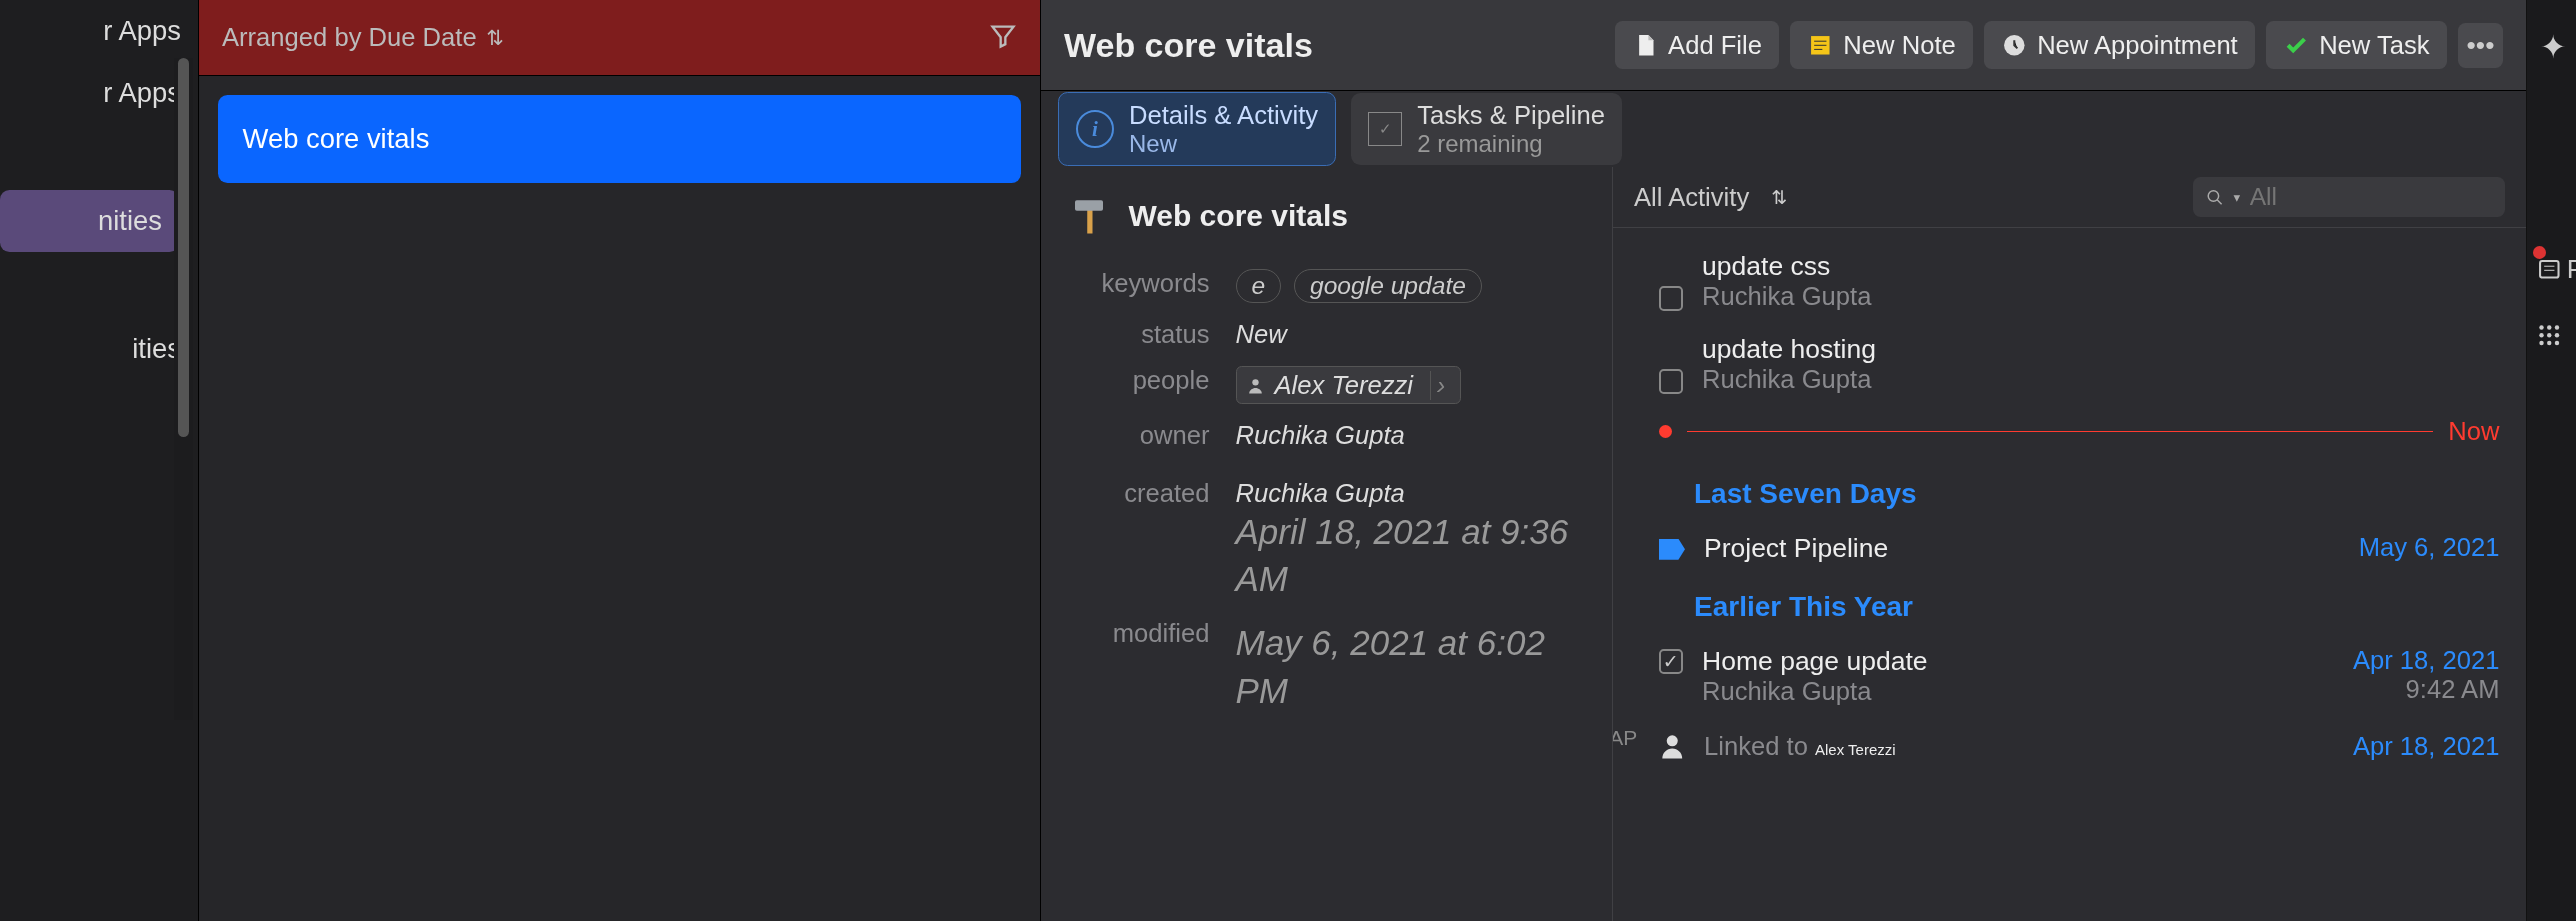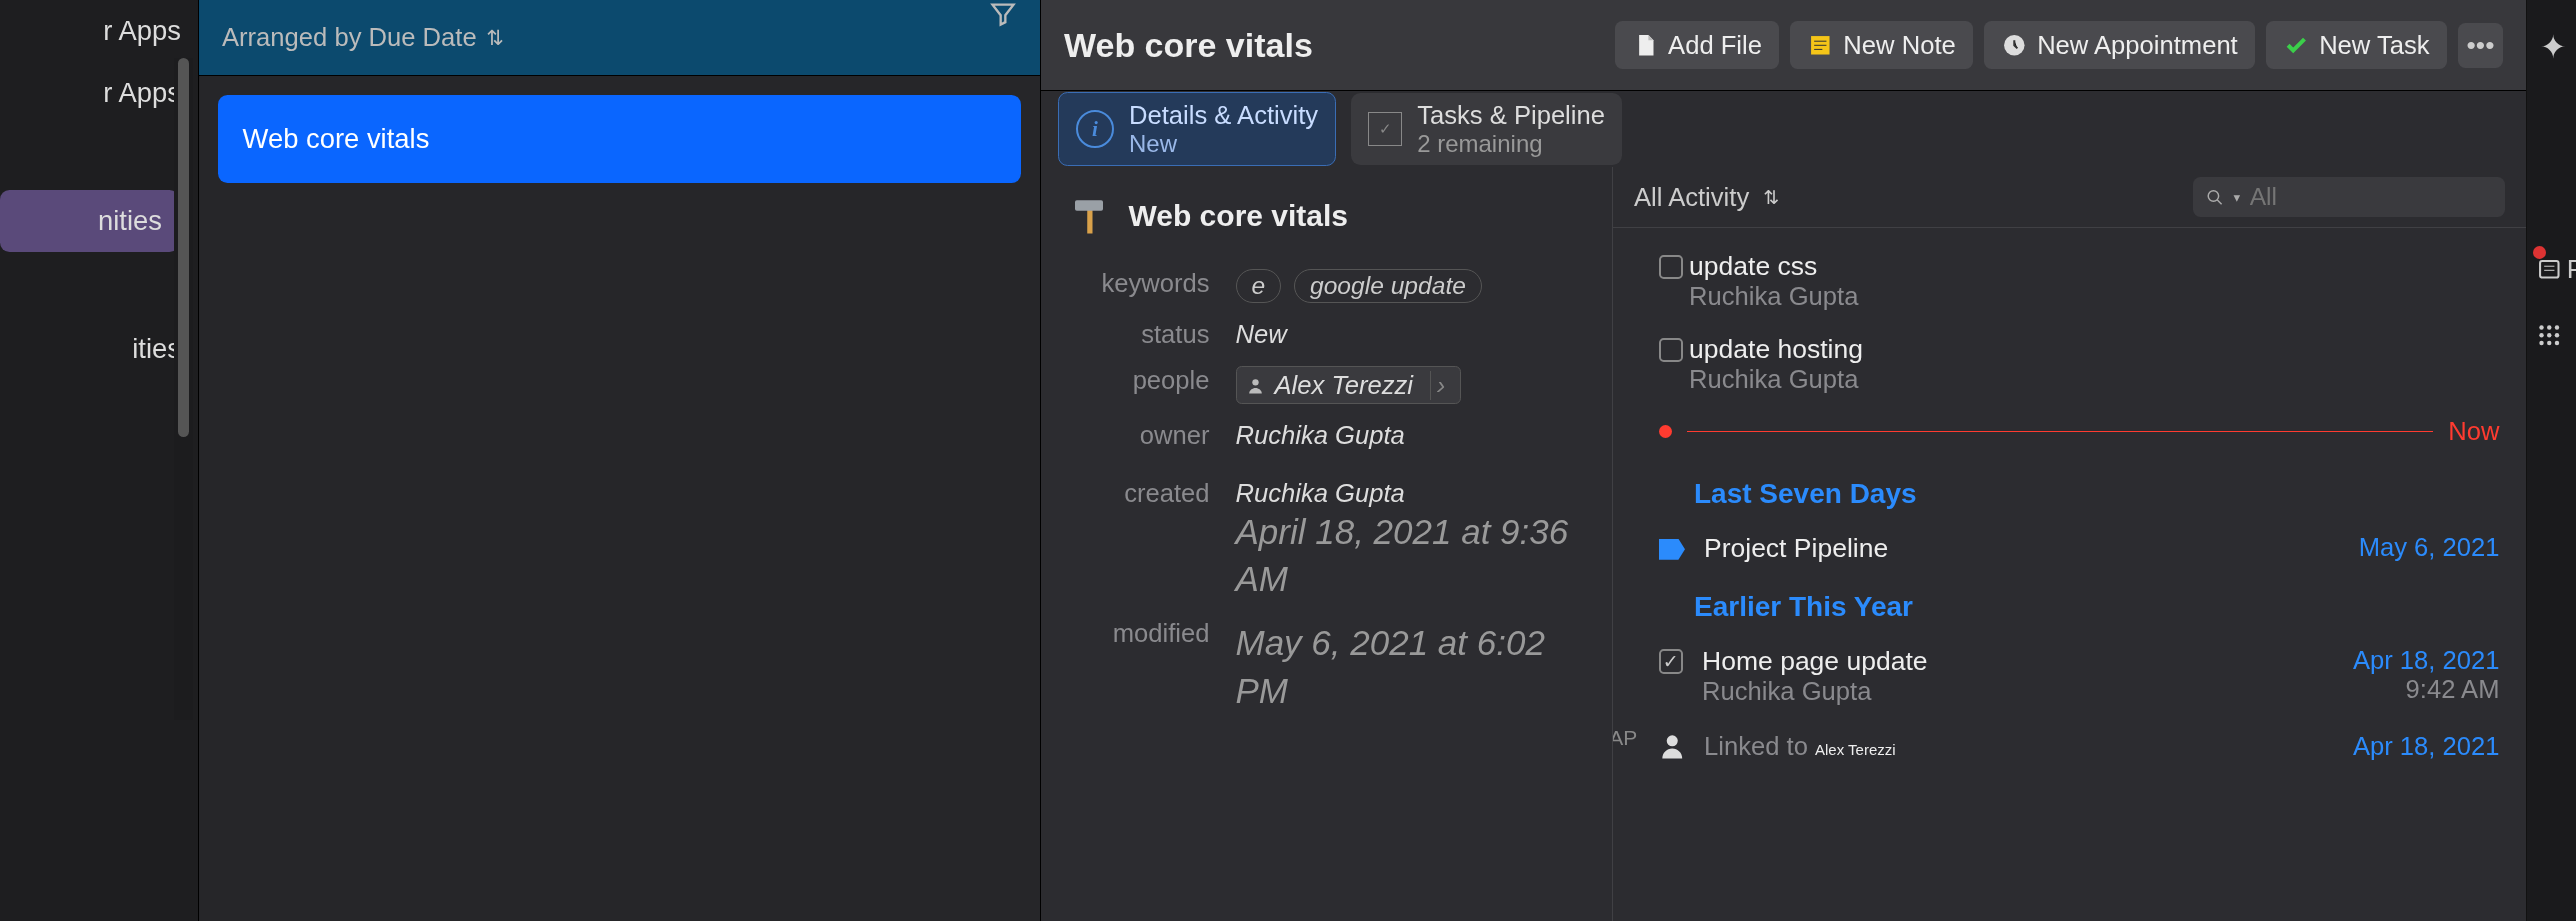--- a/index.html
+++ b/index.html
@@ -40,23 +40,24 @@
 
   
   .list-col {
     width: 842px;
     background: #262629;
     border-right: 0.9px solid #000;
     display: flex;
     flex-direction: column;
   }
   .list-header {
-    background: #0c4a6e;
+    background: #7f1d1d;
     height: 76px;
     display: flex;
+    align-items: center;
     justify-content: space-between;
     padding: 0 23px;
     border-bottom: 0.9px solid #000;
   }
   .list-header-left {
     display: flex;
     align-items: center;
     gap: 9.5px;
     color: #bbb;
     font-size: 25.6px;
@@ -200,41 +201,41 @@
     flex-direction:column;
     position: relative;
   }
   .activity-header {
     height: 61px;
     display:flex; align-items:center; justify-content:space-between;
     padding: 0 21px;
     border-bottom:0.9px solid #404044;
   }
   .activity-filter {
-    display:flex; align-items:center; gap:14px;
+    display:flex; align-items:center; gap:22px;
     color:#ccc; font-size:25.6px;
   }
   .search-box {
     display:flex; align-items:center; gap:9.5px;
     background:#3a3a3e; border-radius:7.6px;
     padding:5.7px 13.2px; width: 312px;
   }
   .search-box input {
     background:transparent; border:none; outline:none;
     color:#ccc; font-size:24.6px; width:100%;
   }
   .activity-body {
     flex:1; overflow:hidden;
     padding: 23px 26.5px 0 19px;
     position: relative;
   }
   .activity-item {
-    display:flex; gap: 6px;
+    display:flex; gap: 19px;
     margin-bottom: 23px;
-    align-items:flex-start;
+    align-items:flex-end;
     margin-left: 26.5px;
   }
   .checkbox {
     width: 24.6px; height:24.6px;
     border: 2.4px solid #888;
     border-radius: 4.7px;
     margin-top: 3.8px;
     flex-shrink:0;
     display:flex;align-items:center;justify-content:center;
   }

